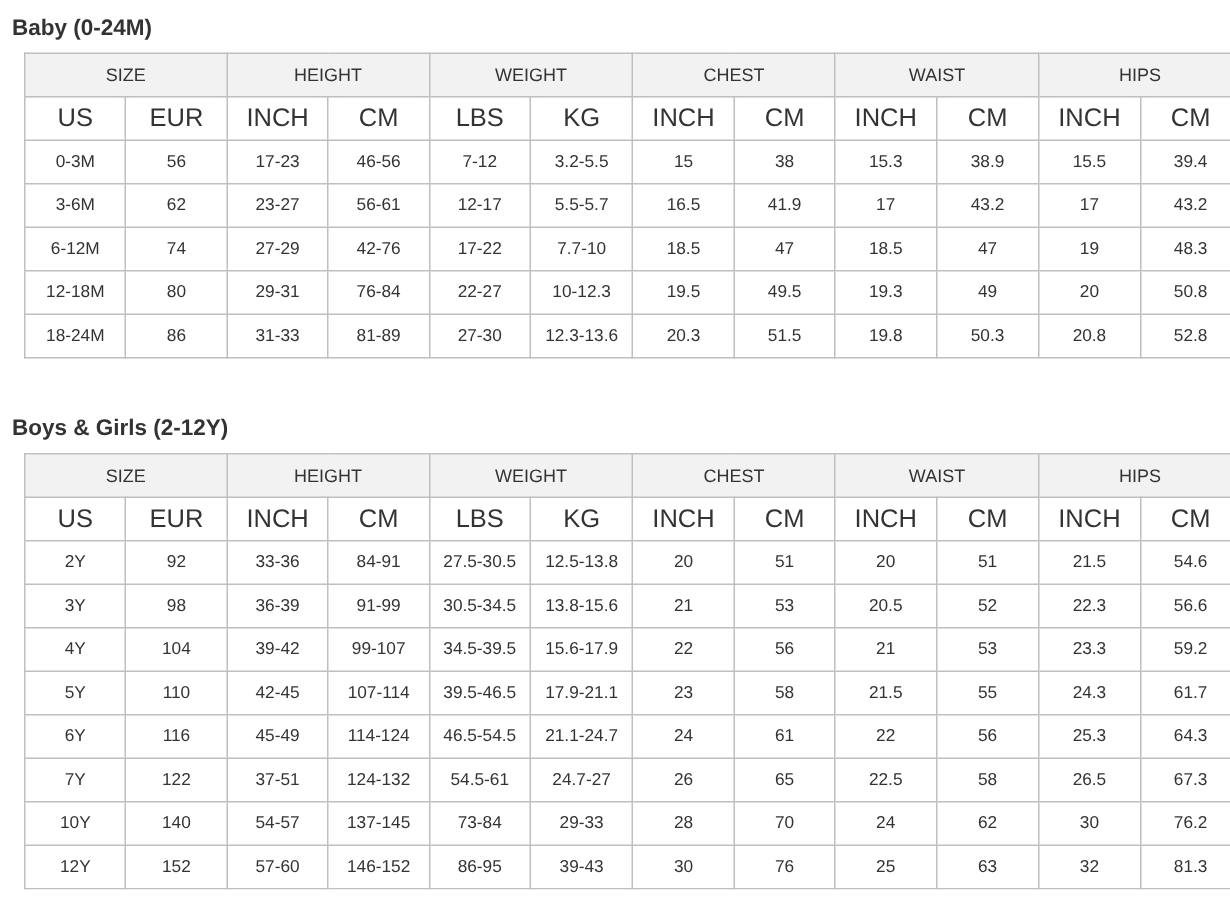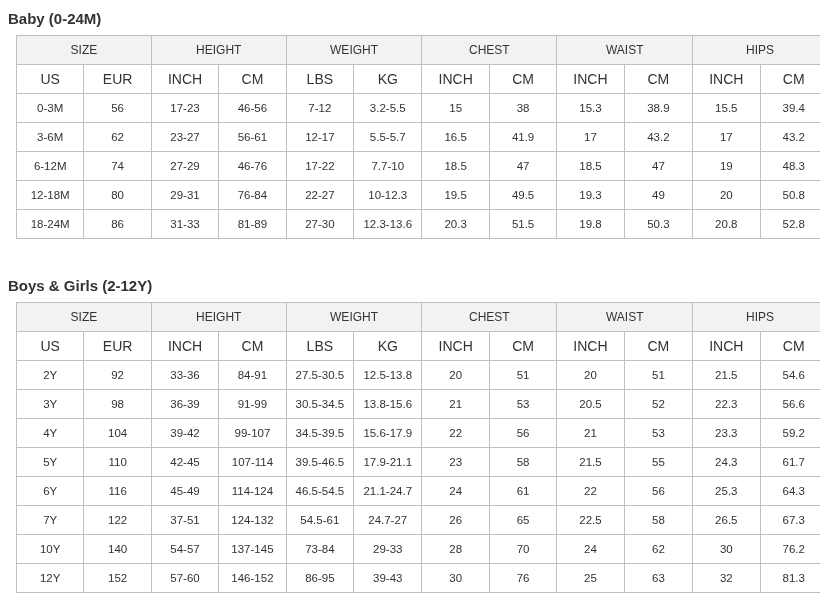--- a/index.html
+++ b/index.html
@@ -42,21 +42,21 @@
     vertical-align: middle;
   }
   table.size-table thead tr.group-row th {
     background: #f2f2f2;
     font-size: 12px;
     color: #333333;
     height: 28px;
   }
   table.size-table thead tr.unit-row th {
     background: #ffffff;
-    font-size: 14px;
+    font-size: 17px;
     height: 28px;
     border-radius: 11px;
   }
   td.size-cell {
     color: #e8201f;
     font-size: 11.5px;
   }
   .sep-large {
     height: 34px;
   }
@@ -137,21 +137,21 @@
         <td class="dash-left">41.9</td>
         <td>17</td>
         <td class="dash-left">43.2</td>
         <td>17</td>
         <td class="dash-left">43.2</td>
       </tr>
       <tr>
         <td class="size-cell">6-12M</td>
         <td class="size-cell dash-left">74</td>
         <td>27-29</td>
-        <td class="dash-left">46-76</td>
+        <td class="dash-left">42-76</td>
         <td>17-22</td>
         <td class="dash-left">7.7-10</td>
         <td>18.5</td>
         <td class="dash-left">47</td>
         <td>18.5</td>
         <td class="dash-left">47</td>
         <td>19</td>
         <td class="dash-left">48.3</td>
       </tr>
       <tr>

